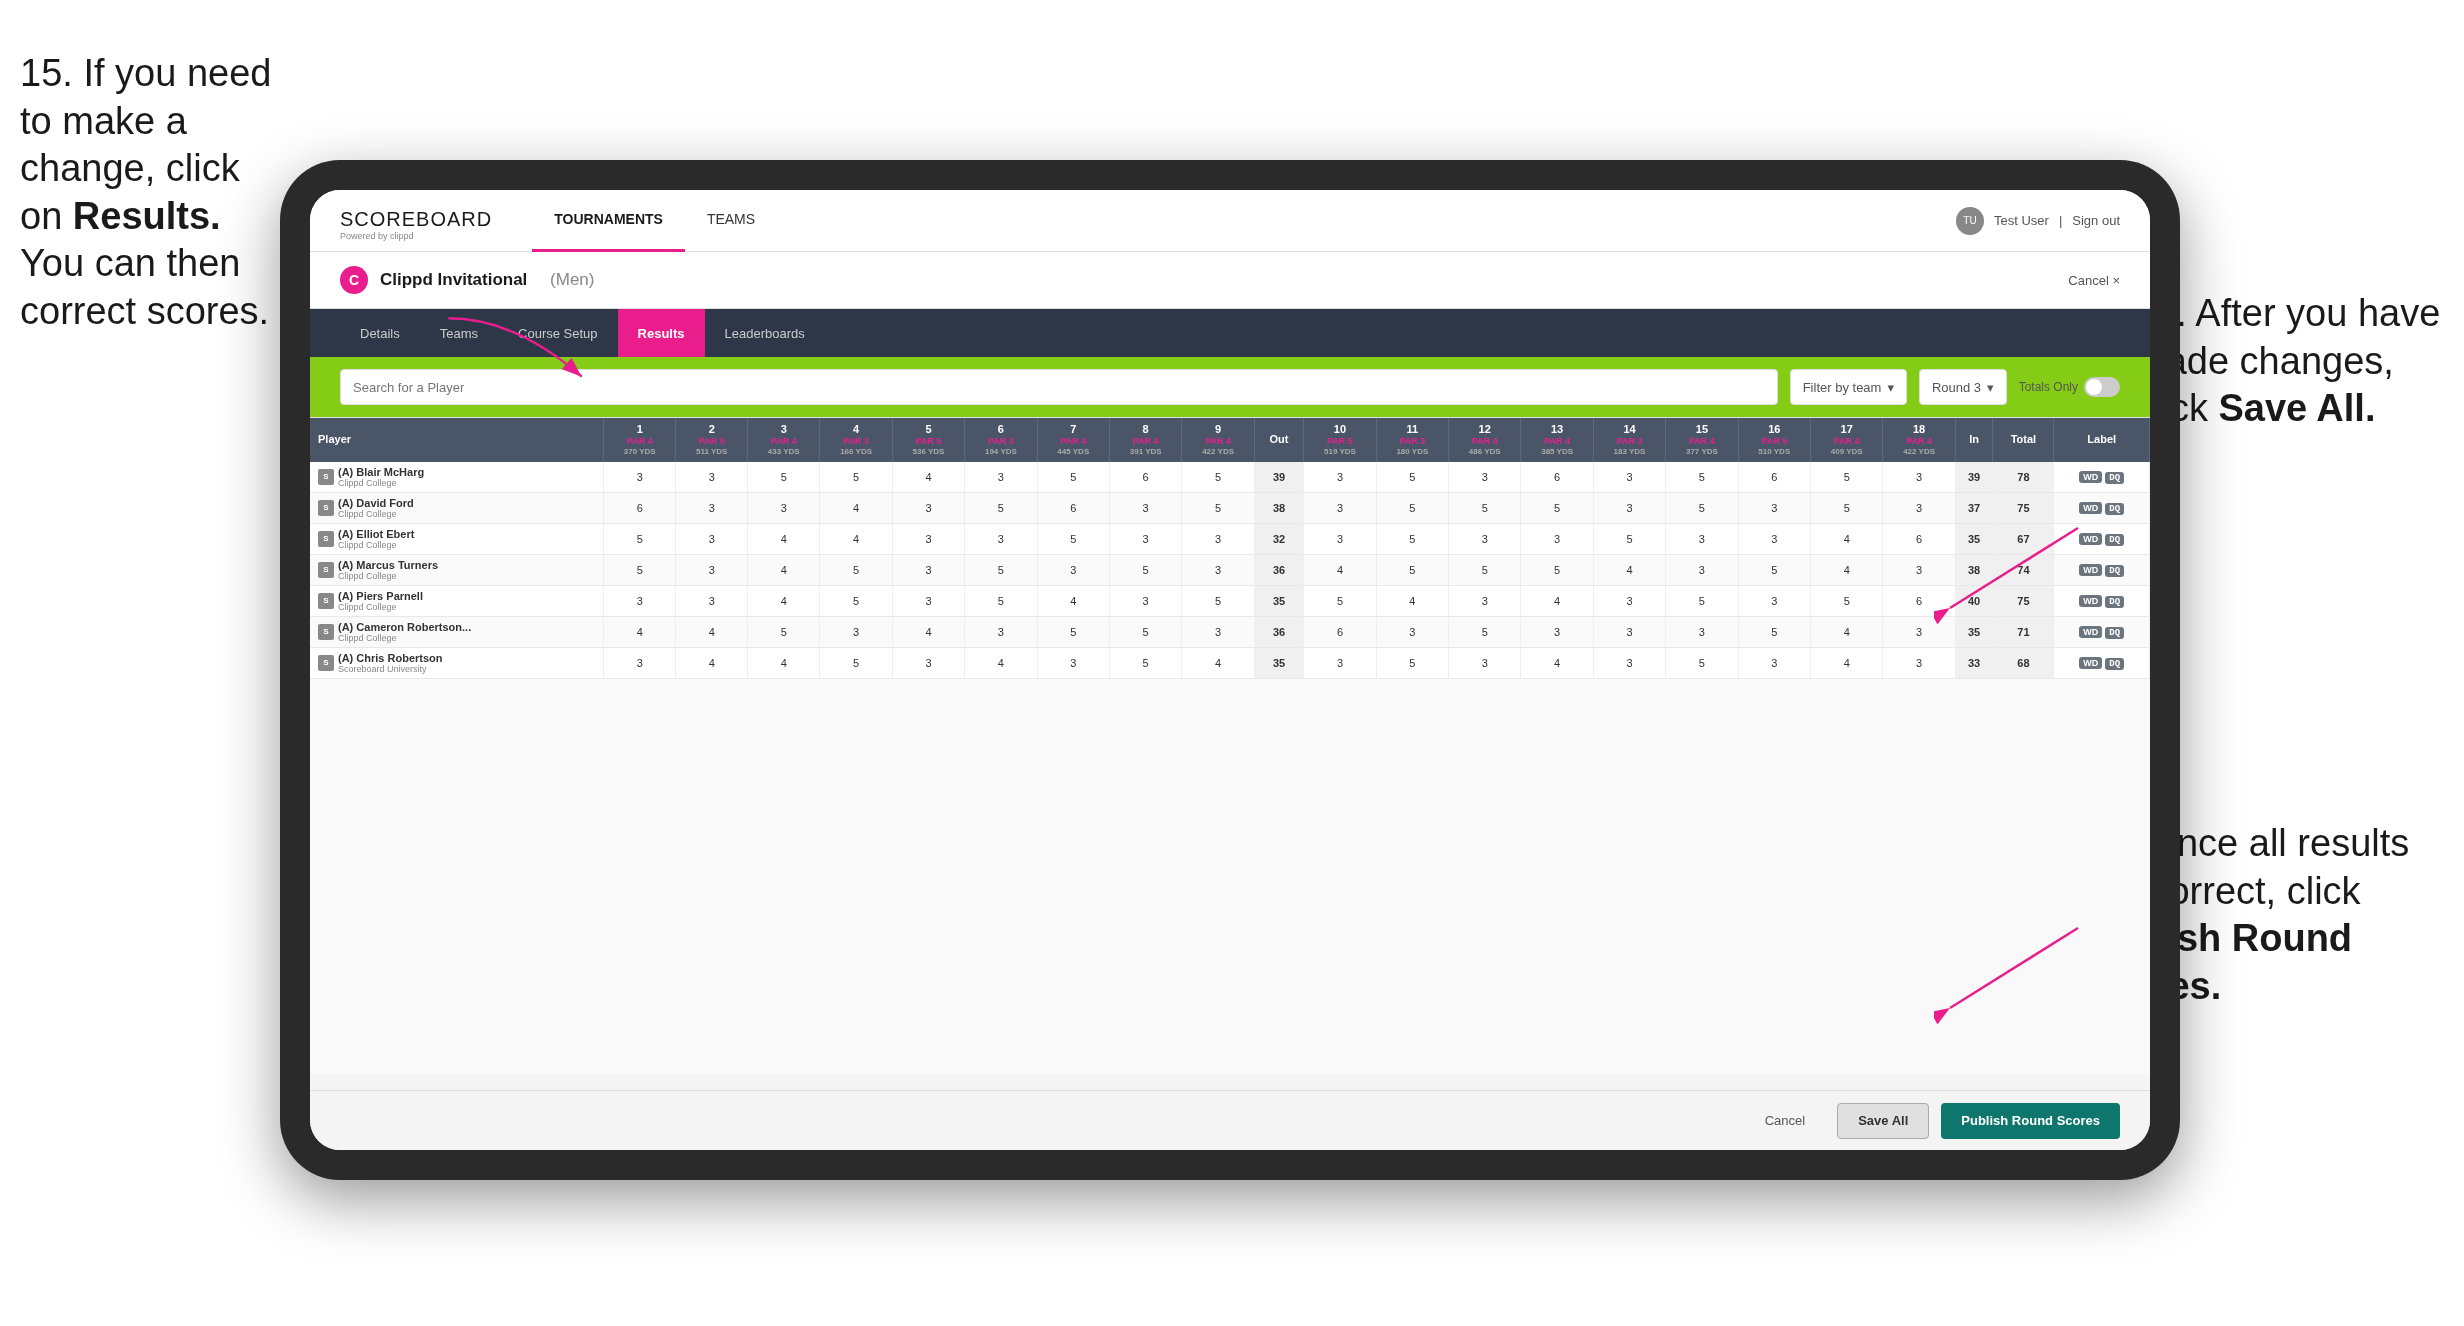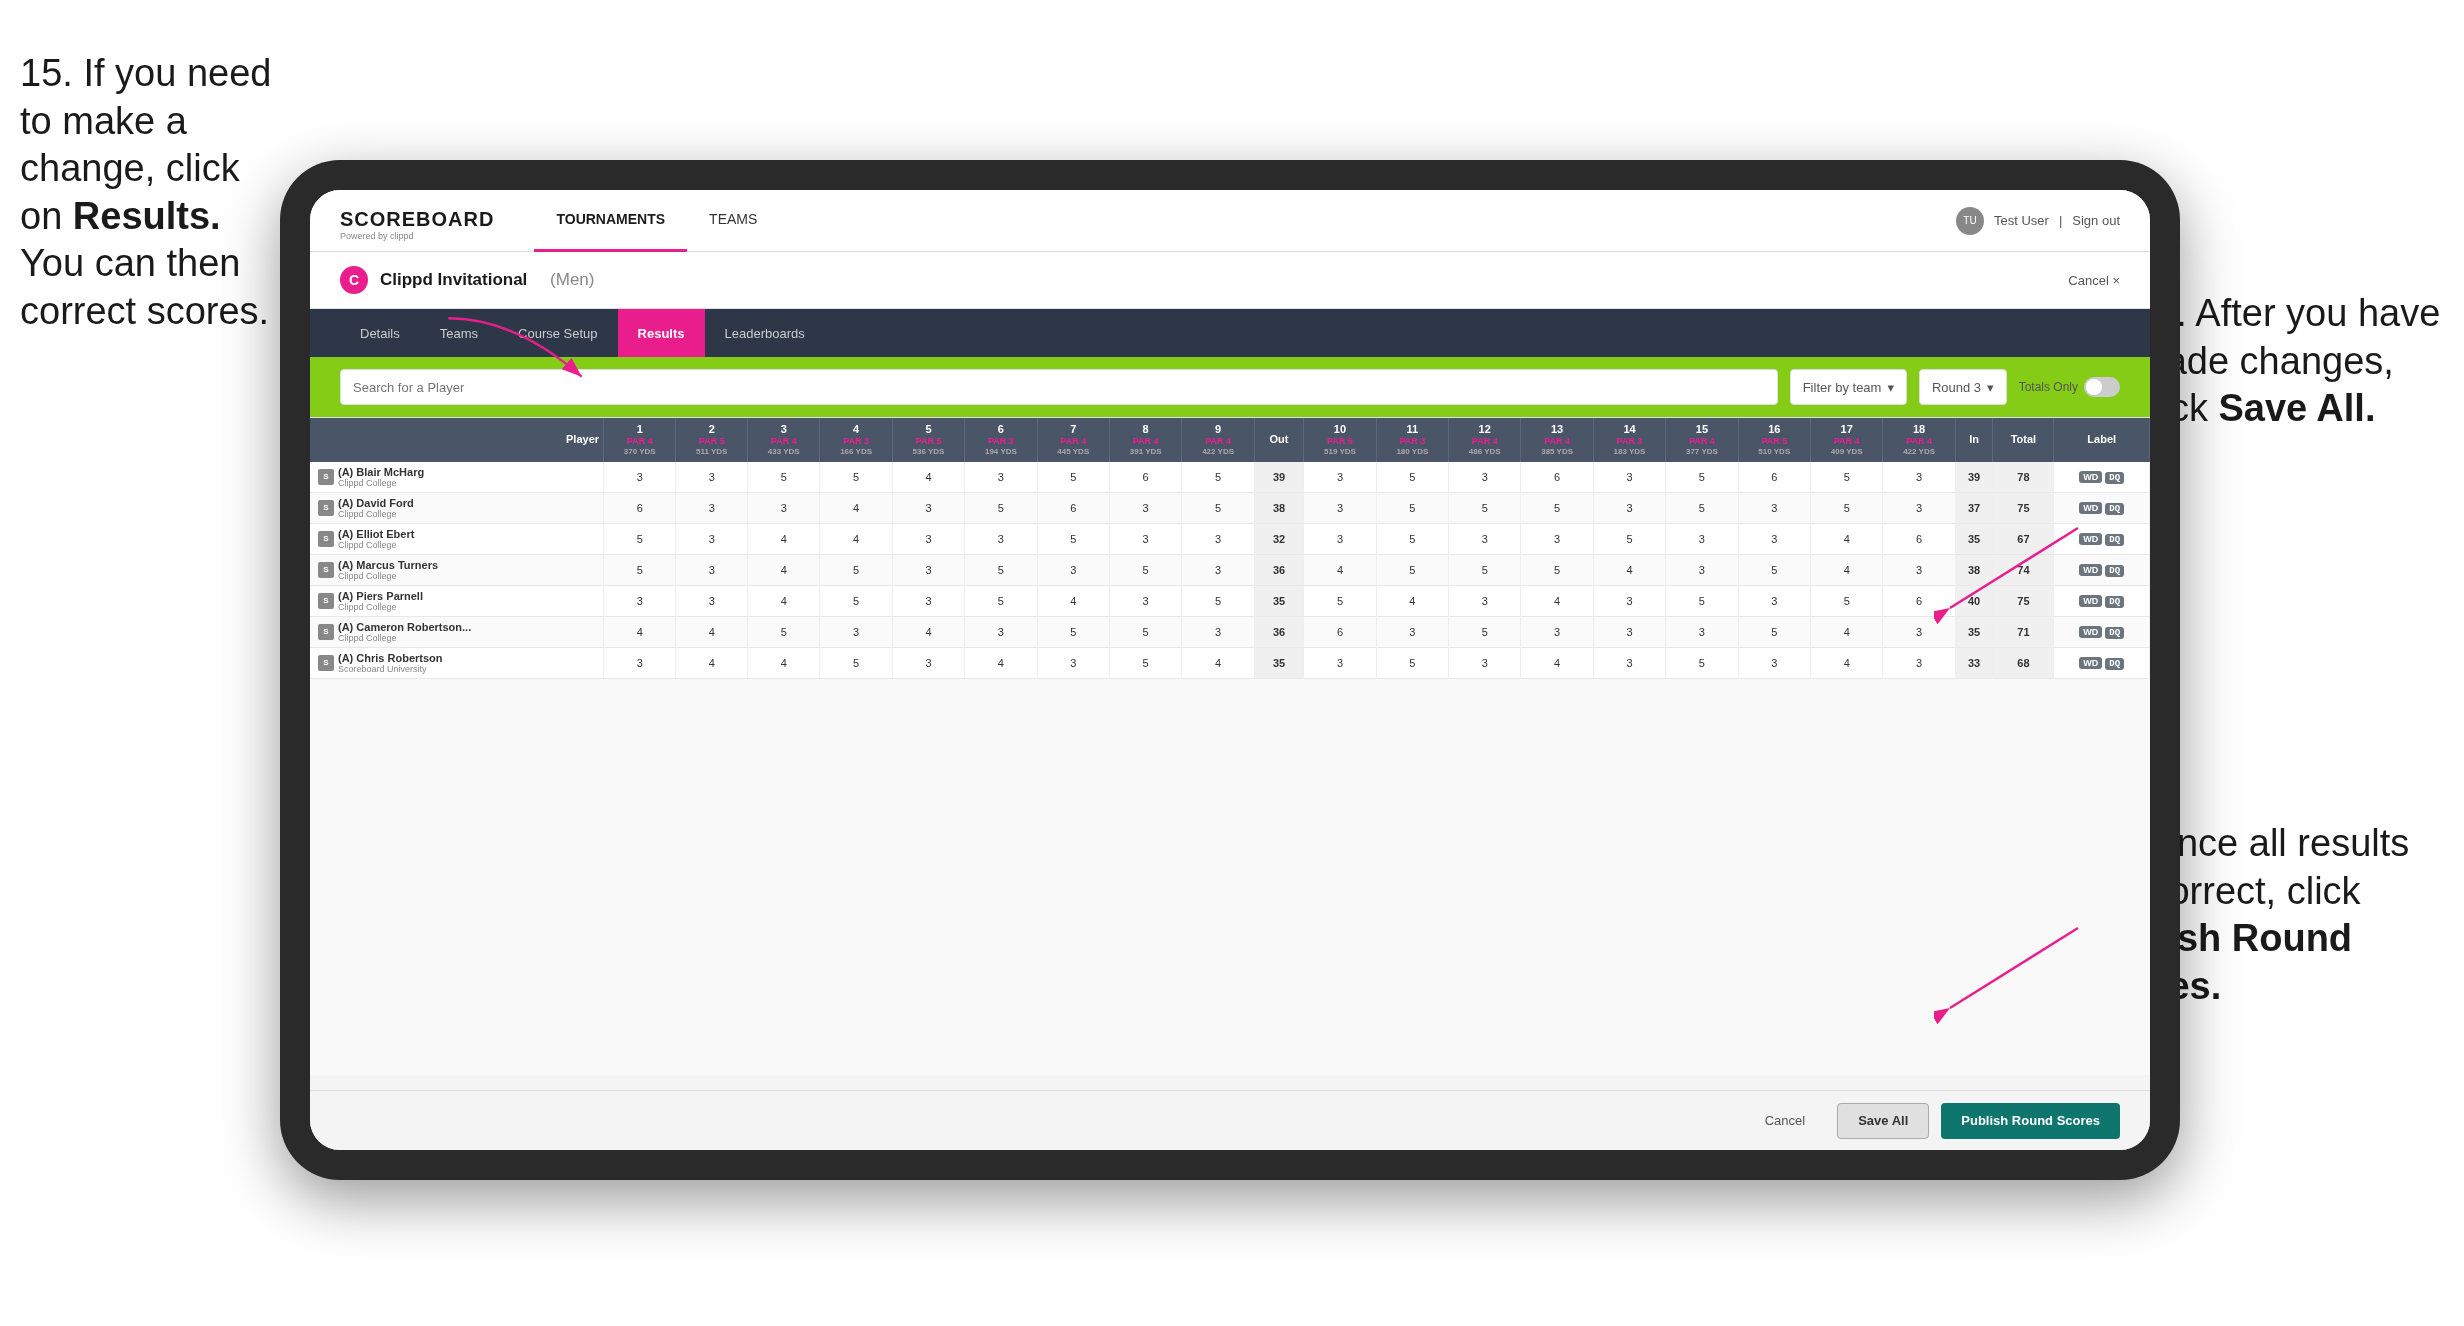--- a/index.html
+++ b/index.html
@@ -81,21 +81,21 @@
       flex-shrink: 0;
     }
 
     .logo-area {
       display: flex;
       flex-direction: column;
       margin-right: 40px;
     }
     .logo-text {
       font-size: 20px;
-      font-weight: 700;
+      font-weight: 400;
       color: #1a1a1a;
       letter-spacing: 1px;
       margin-top: 8px;
     }
     .logo-sub {
       font-size: 9px;
       color: #888;
     }
 
     .nav-links {
@@ -280,21 +280,21 @@
     thead th {
       padding: 5px 4px;
       text-align: center;
       font-weight: 600;
       border-right: 1px solid #5a6880;
       vertical-align: middle;
       line-height: 1.2;
     }
 
     thead th.player-col {
-      text-align: right;
+      text-align: left;
       padding-left: 8px;
       min-width: 130px;
     }
 
     thead th .par-label {
       color: #e91e8c;
       font-size: 9px;
       display: block;
     }
     thead th .yds-label {

